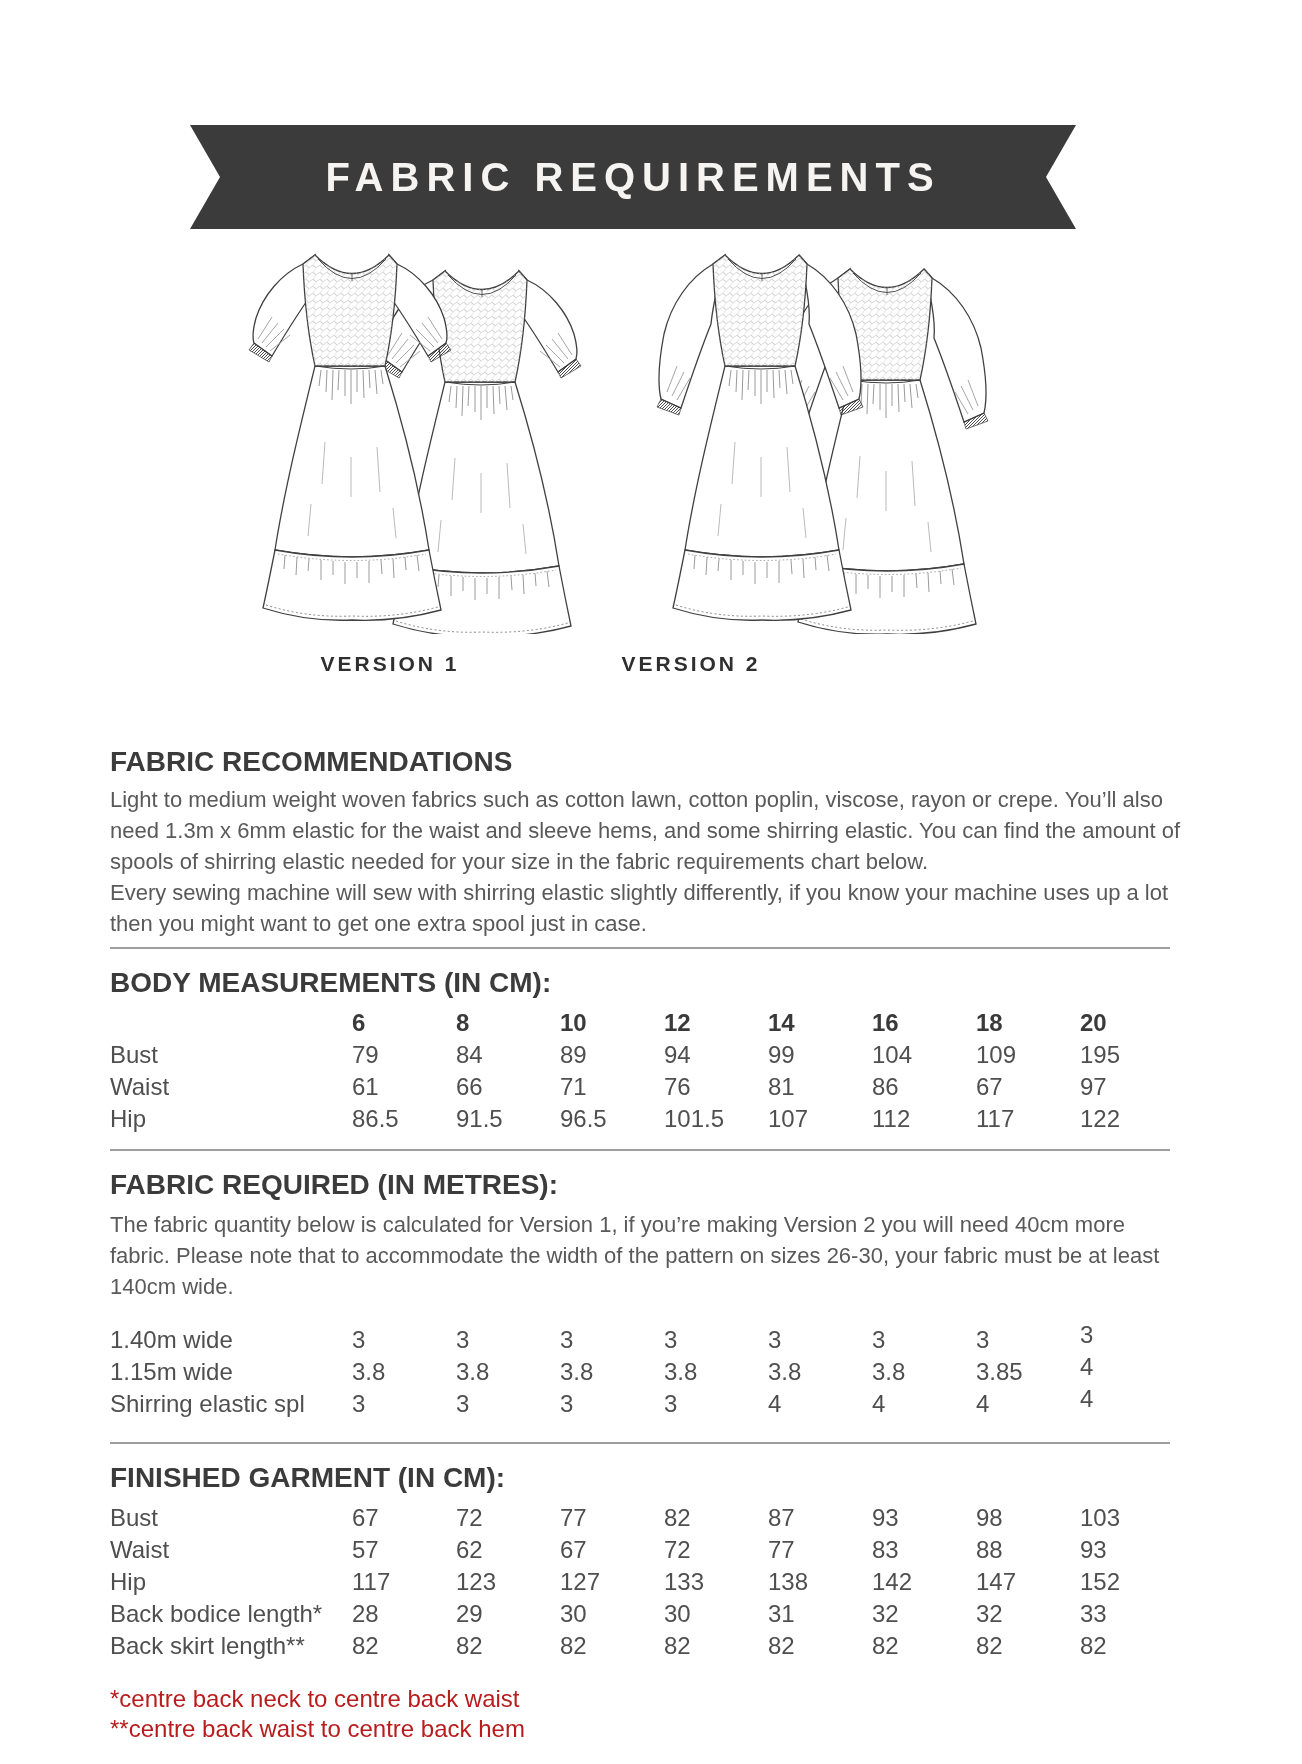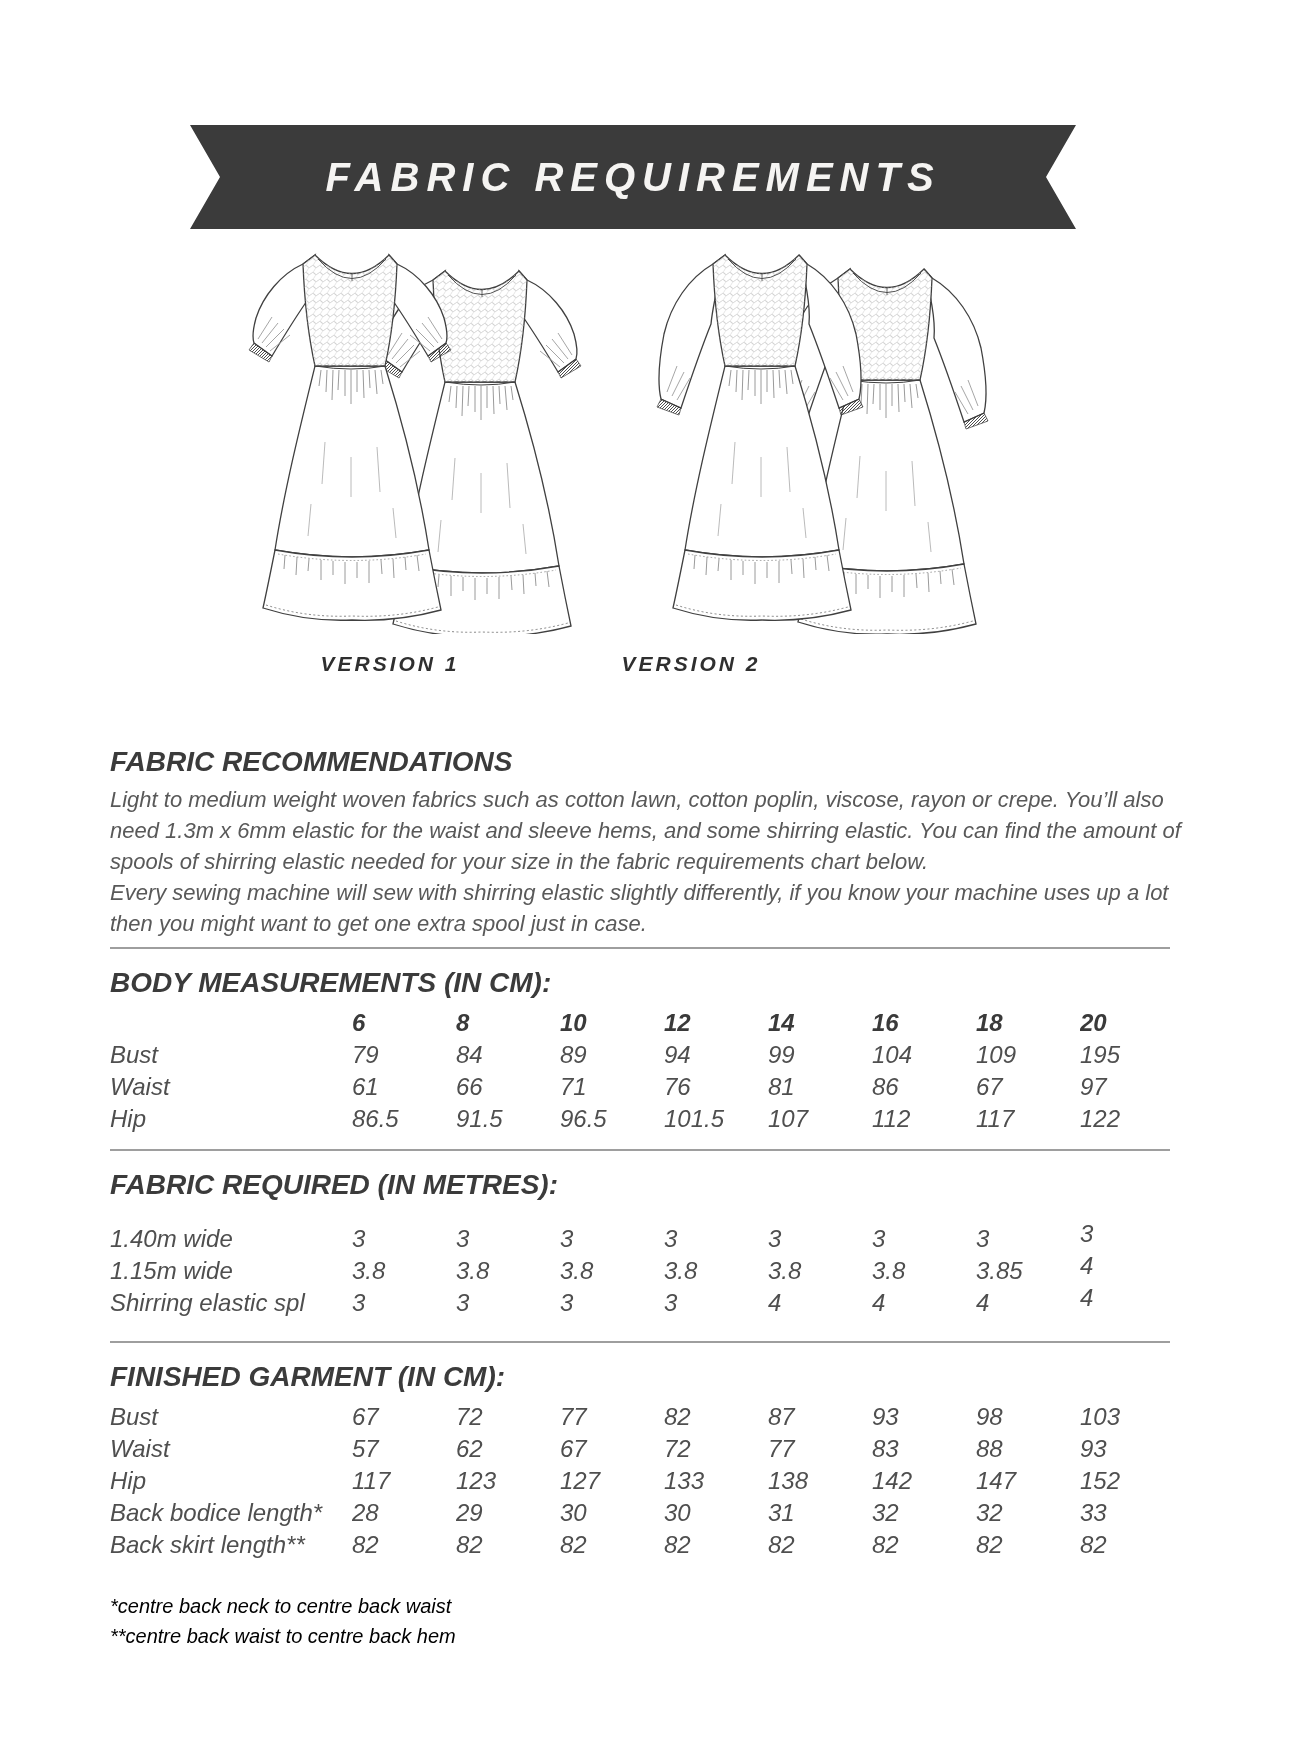--- a/index.html
+++ b/index.html
@@ -2,21 +2,20 @@
 <html><head>
 <meta charset="utf-8">
 <style>
   html,body{margin:0;padding:0;background:#ffffff;}
   .page{
     position:relative;
     width:1302px;height:1764px;
     background:#ffffff;
     font-family:"Liberation Sans", sans-serif;
     overflow:hidden;
-    font-style:italic;
   }
   
   .banner{
     position:absolute;left:190px;top:125px;width:886px;height:104px;
     background:#3b3b3b;
     clip-path:polygon(0 0,100% 0,calc(100% - 30px) 50%,100% 100%,0 100%,30px 50%);
     display:flex;align-items:center;justify-content:center;
   }
   .banner-title{
     color:#f5f4f2;font-size:40px;font-weight:bold;letter-spacing:7px;
@@ -44,21 +43,21 @@
   
   .table{
     display:grid;
     grid-template-columns:242px repeat(8,104px);
     font-size:24px;color:#4f4f4f;
   }
   .table .cell{line-height:32px;white-space:nowrap;overflow:hidden;}
   .table .head{font-weight:bold;color:#3a3a3a;}
   .table.fabric{margin-top:22px;}
   .table.fabric .cell:nth-child(9n){transform:translateY(-5px);}
-  .footnotes{margin-top:30px;font-size:20px;line-height:30px;color:#000000;}
+  .footnotes{margin-top:22px;font-size:24px;line-height:30px;color:#b91c1c;}
   .footnotes div{margin:0;}
 </style>
 </head>
 <body>
 
 <div class="page">
 
   <div class="banner">
     <span class="banner-title">FABRIC REQUIREMENTS</span>
   </div>
@@ -181,20 +180,21 @@
         <div class="cell value">101.5</div>
         <div class="cell value">107</div>
         <div class="cell value">112</div>
         <div class="cell value">117</div>
         <div class="cell value">122</div>
       </div>
 
     <hr class="divider d2">
 
     <h2 class="sect">FABRIC REQUIRED (IN METRES):</h2>
+    <p class="body">The fabric quantity below is calculated for Version 1, if you’re making Version 2 you will need 40cm more fabric. Please note that to accommodate the width of the pattern on sizes 26-30, your fabric must be at least 140cm wide.</p>
     <div class="table fabric">
         <div class="cell label">1.40m wide</div>
         <div class="cell value">3</div>
         <div class="cell value">3</div>
         <div class="cell value">3</div>
         <div class="cell value">3</div>
         <div class="cell value">3</div>
         <div class="cell value">3</div>
         <div class="cell value">3</div>
         <div class="cell value">3</div>

